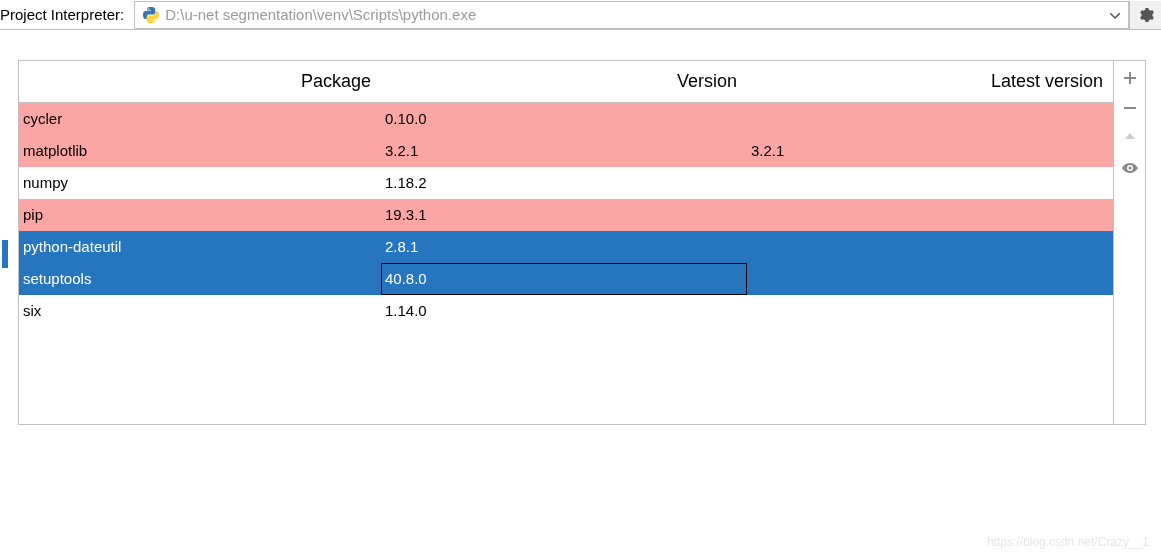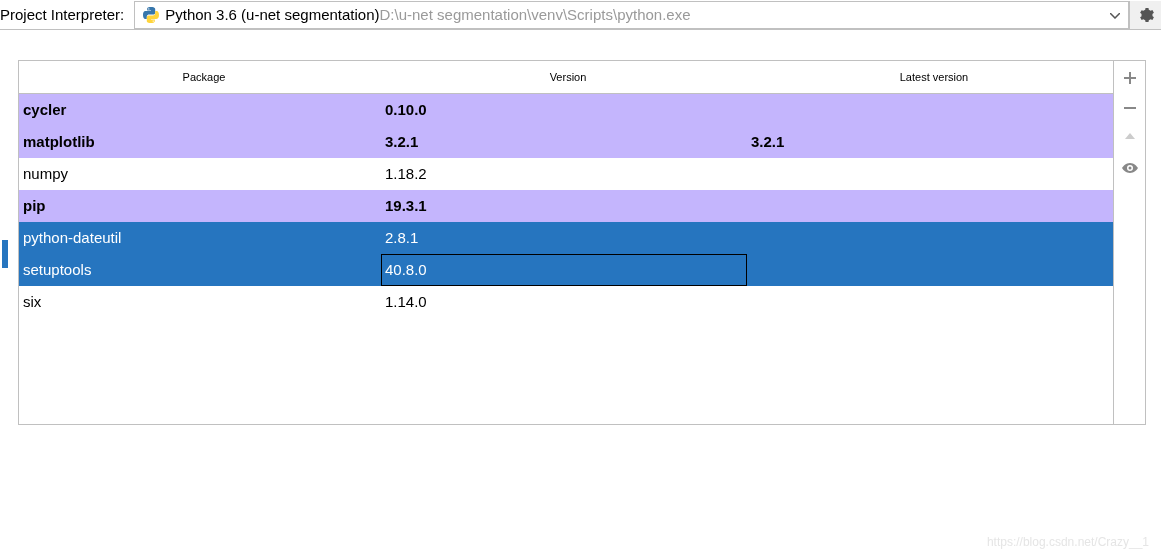--- a/index.html
+++ b/index.html
@@ -96,41 +96,40 @@
     table {
       width: 100%;
       border-collapse: collapse;
       table-layout: fixed;
     }
     thead tr {
       background: #ffffff;
       border-bottom: 1px solid #c0c0c0;
     }
     th {
-      text-align: center;
+      text-align: right;
       font-weight: normal;
-      font-size: 11px;
+      font-size: 18px;
       padding: 10px 10px 10px 18px;
       color: #000;
     }
     th:first-child {
       width: 362px;
     }
     th:nth-child(2) {
       width: 366px;
     }
     tbody tr {
       height: 32px;
     }
     tbody tr.odd {
       background: #ffffff;
     }
     tbody tr.even {
-      background: #c4b5fd;
-      font-weight: bold;
+      background: #fca5a5;
     }
     tbody tr.selected {
       background: #2675bf;
       color: #ffffff;
     }
     tbody tr.selected td {
       color: #ffffff;
     }
     td {
       padding: 6px 4px;
@@ -196,21 +195,20 @@
 
 <div class="top-bar">
   <span class="interpreter-label">Project Interpreter:</span>
   <div class="interpreter-dropdown">
     <span class="python-icon">
       <svg viewBox="0 0 16 16">
         <path fill="#3776AB" d="M7.9 0C4 0 4.2 1.7 4.2 1.7v1.8h3.8v.5H2.7S0 3.7 0 7.9c0 4.2 2.4 4.1 2.4 4.1h1.4V10s-.1-2.4 2.3-2.4h3.8s2.3 0 2.3-2.2V2.1S12.5 0 7.9 0zM5.8 1.2c.4 0 .7.3.7.7s-.3.7-.7.7-.7-.3-.7-.7.3-.7.7-.7z"></path>
         <path fill="#FFD43B" d="M8.1 16c3.9 0 3.7-1.7 3.7-1.7v-1.8H8v-.5h5.3s2.7.3 2.7-3.9c0-4.2-2.4-4.1-2.4-4.1h-1.4V6s.1 2.4-2.3 2.4H6.1s-2.3 0-2.3 2.2v3.3S3.5 16 8.1 16zm2.1-1.2c-.4 0-.7-.3-.7-.7s.3-.7.7-.7.7.3.7.7-.3.7-.7.7z"></path>
       </svg>
     </span>
-    <span class="interpreter-name">Python 3.6 (u-net segmentation)</span>
     <span class="interpreter-path">D:\u-net segmentation\venv\Scripts\python.exe</span>
     <span class="dropdown-chevron">
       <svg width="10" height="6" viewBox="0 0 10 6">
           <path d="M0 0 L5 5 L10 0" stroke="#555" fill="none" stroke-width="1.5"></path>
         </svg>
     </span>
   </div>
   <div class="gear-button">
     <svg viewBox="0 0 16 16">
       <path d="M8 5a3 3 0 100 6 3 3 0 000-6zm6.5 3c0-.4 0-.7-.1-1.1l1.5-1.2-1.5-2.6-1.8.6c-.5-.4-1.1-.8-1.8-1L10.5 1h-3l-.3 1.8c-.7.2-1.3.6-1.8 1l-1.8-.6-1.5 2.6 1.5 1.2c-.1.4-.1.7-.1 1.1s0 .7.1 1.1L2.1 10.3l1.5 2.6 1.8-.6c.5.4 1.1.8 1.8 1l.3 1.8h3l.3-1.8c.7-.2 1.3-.6 1.8-1l1.8.6 1.5-2.6-1.5-1.2c.1-.4.1-.7.1-1.1z"></path>

